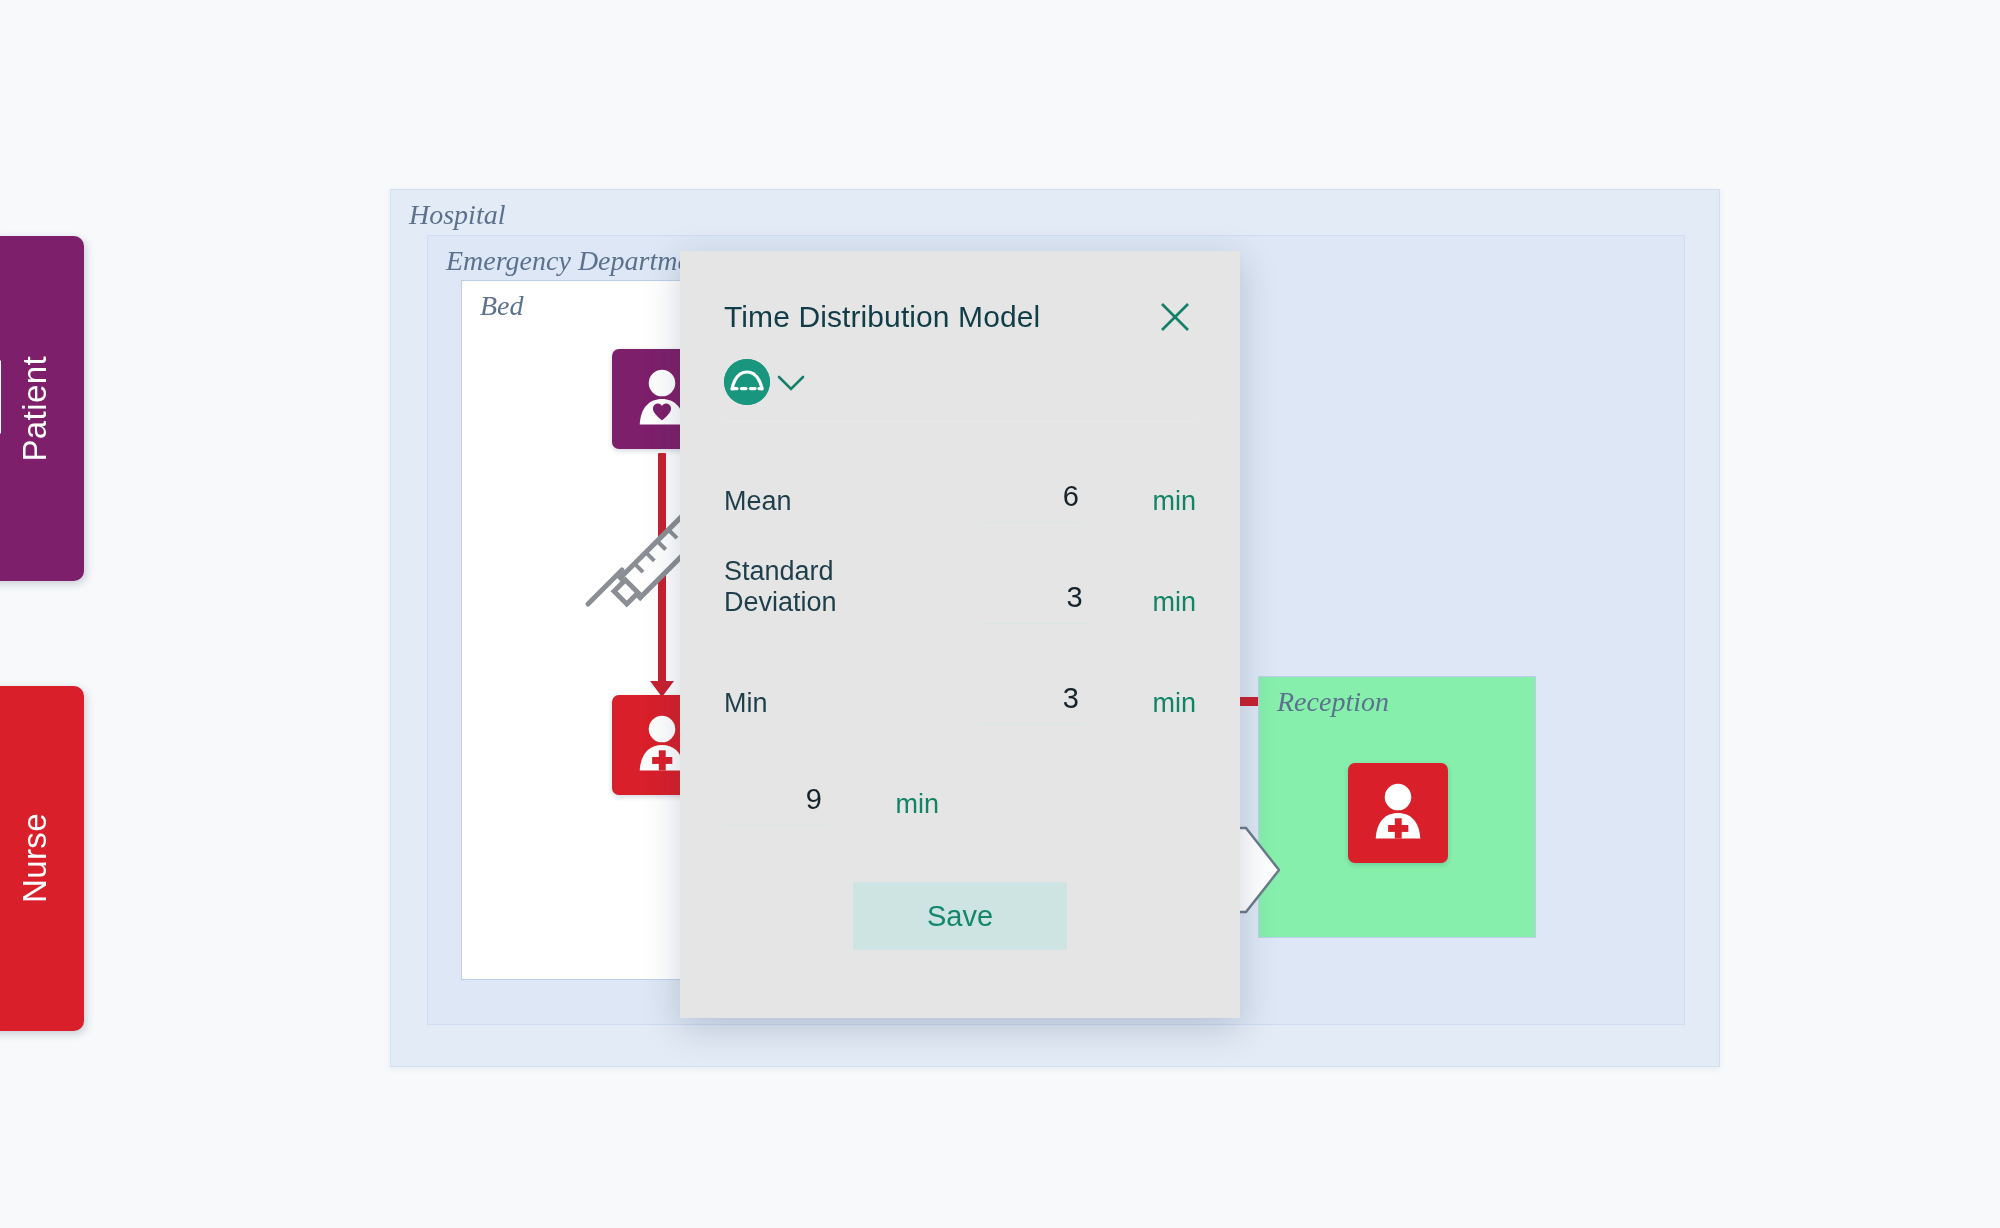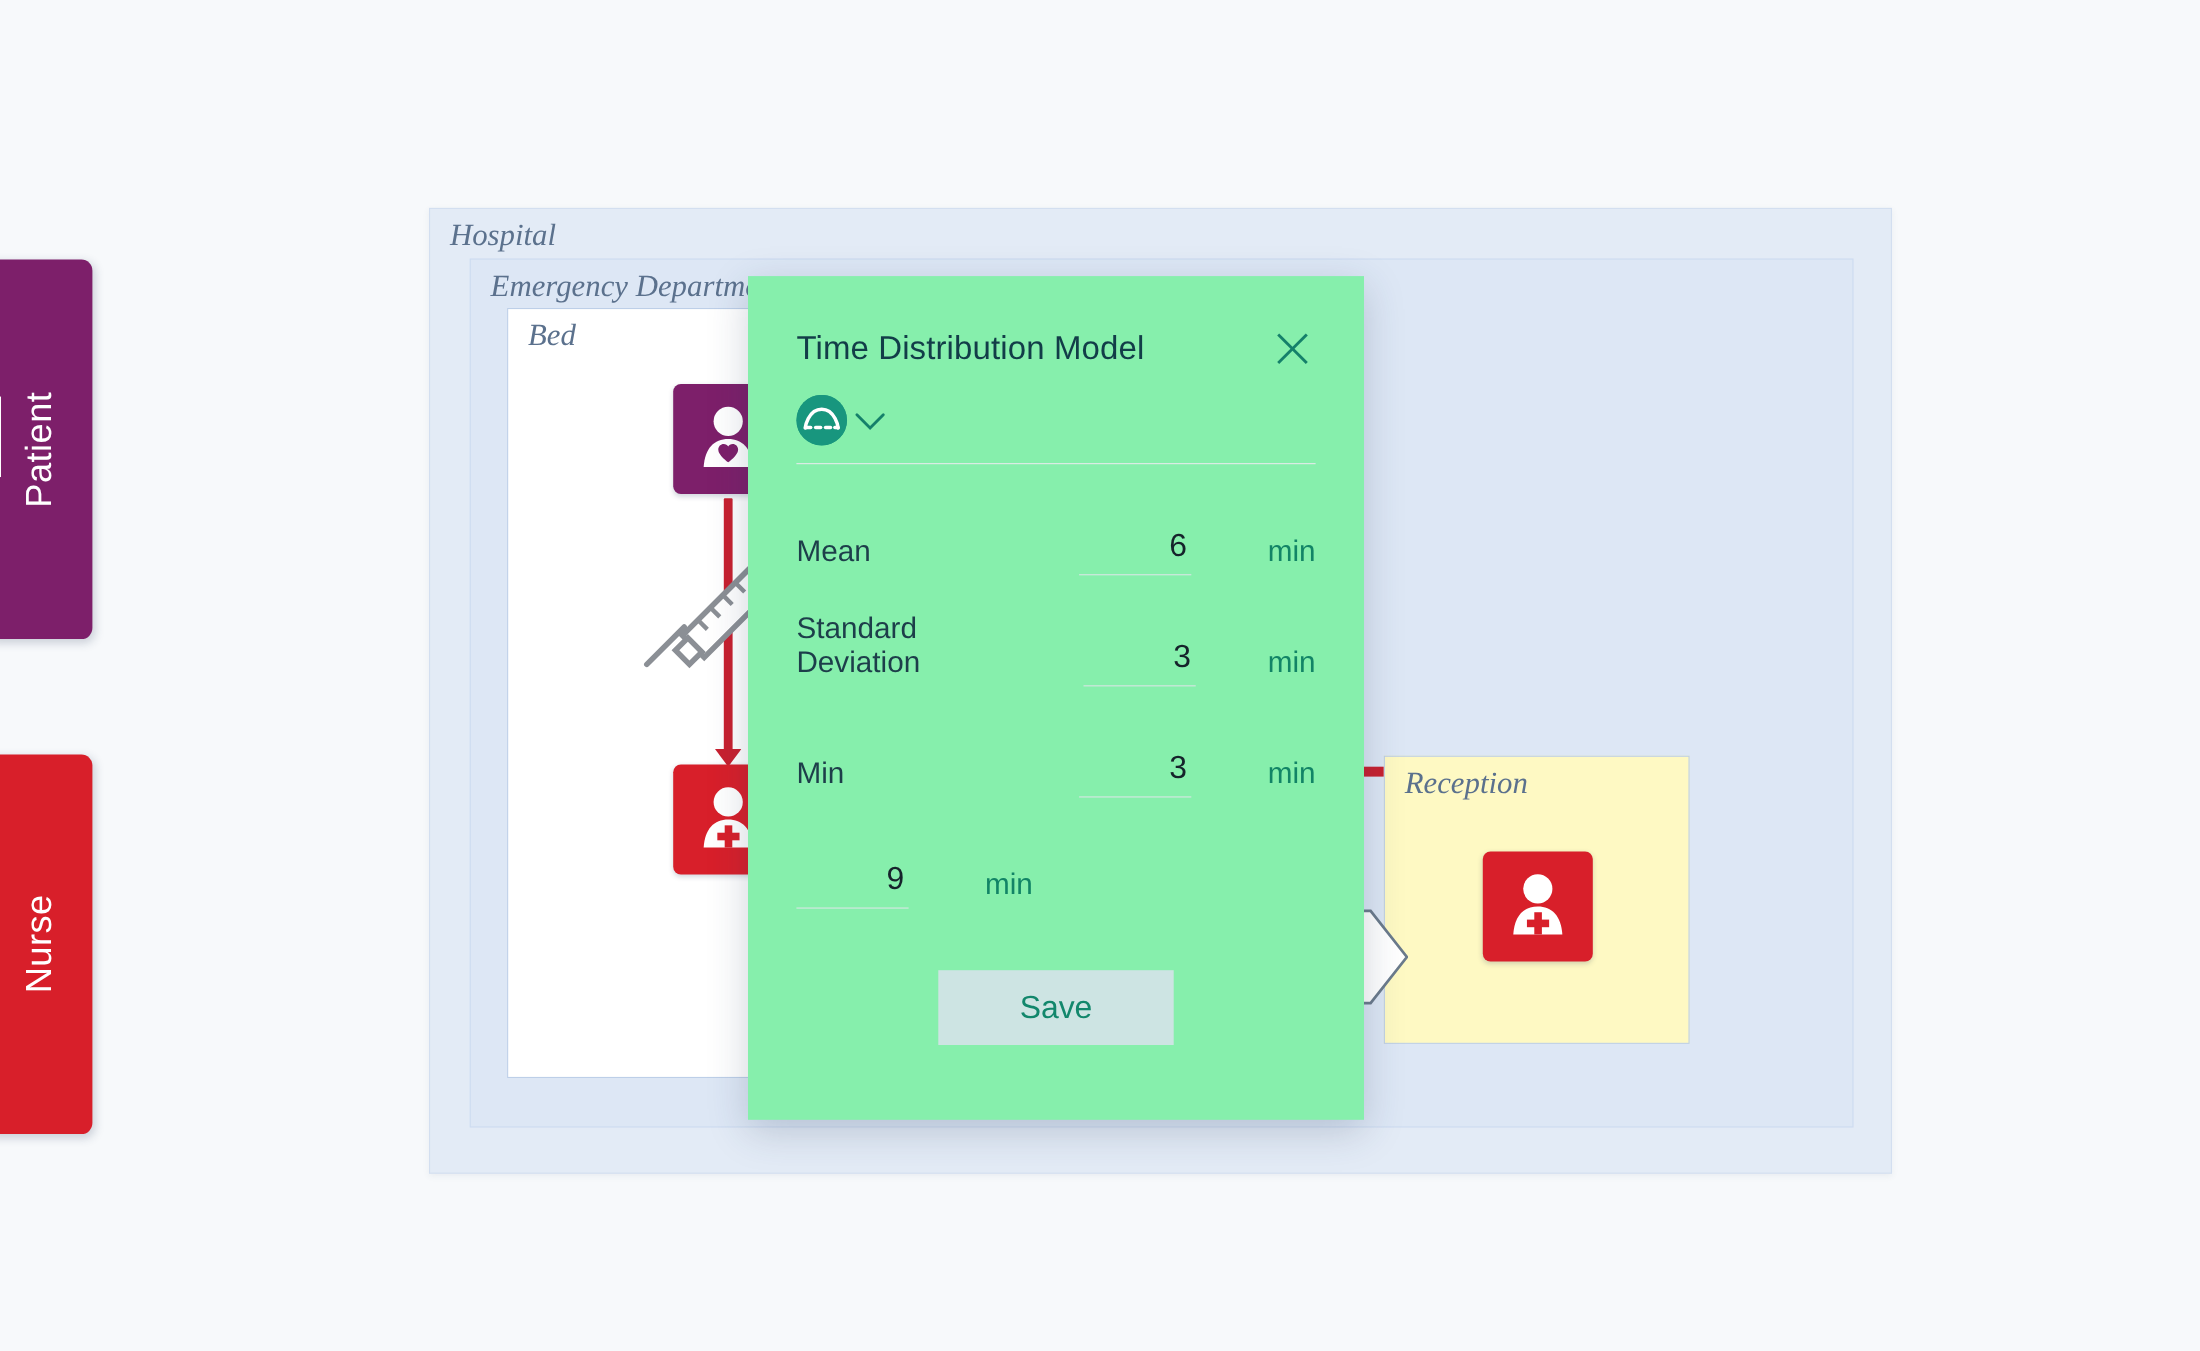--- a/index.html
+++ b/index.html
@@ -52,21 +52,21 @@
   #zone-ed{
     left:36px;top:45px;width:1258px;height:790px;
     background:#dde7f5;border:1px solid #cddcf0;
   }
   #zone-bed{
     left:33px;top:44px;width:400px;height:700px;
     background:#ffffff;border:1px solid #bdcfe8;
   }
   #zone-reception{
     left:830px;top:440px;width:278px;height:262px;
-    background:#fef9c3;border:1px solid #bdcfe8;margin-top:11px;
+    background:#86efac;border:1px solid #bdcfe8;
   }
 
   
   .actor-tile{
     position:absolute;
     width:100px;height:100px;
     border-radius:7px;
     display:flex;align-items:center;justify-content:center;
     box-shadow:0 2px 5px rgba(40,60,90,.2);
   }
@@ -74,21 +74,21 @@
   .tile-nurse{background:#d81f2a;}
 
   
   .conn{position:absolute;}
 
   
   #modal{
     position:absolute;
     left:680px;top:251px;
     width:560px;height:767px;
-    background:#86efac;
+    background:#e5e5e5;
     box-shadow:0 10px 34px rgba(40,60,90,.22);
     z-index:40;
   }
   #modal-notch{
     position:absolute;
     left:-37px;top:360px;
     width:38px;height:74px;
     z-index:41;
   }
   .modal-inner{padding:40px 44px 0 44px;box-sizing:border-box;}

